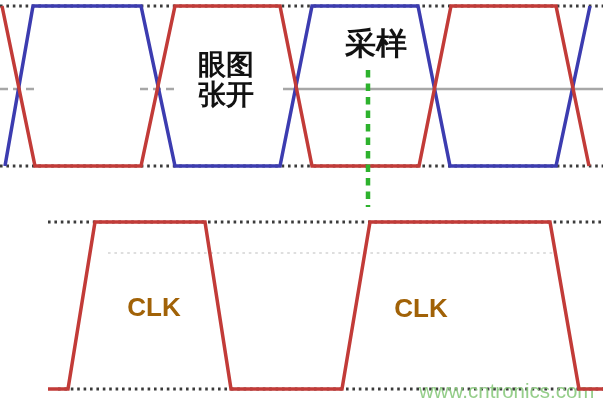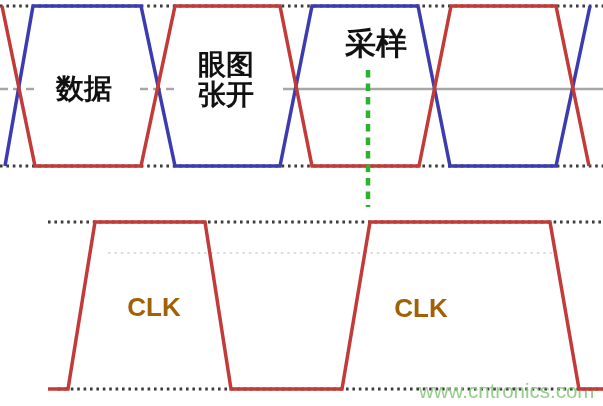--- a/index.html
+++ b/index.html
@@ -35,21 +35,20 @@
 
     <line x1="48" y1="222" x2="603" y2="222" stroke="#3b3b3b" stroke-width="3" stroke-dasharray="2.6 3.8"></line>
     <line x1="108" y1="253" x2="556" y2="253" stroke="#dedede" stroke-width="2" stroke-dasharray="2.6 3.8"></line>
     <line x1="58" y1="389" x2="603" y2="389" stroke="#3b3b3b" stroke-width="3" stroke-dasharray="2.6 3.8"></line>
 
     <text x="419" y="398" font-size="20.5" font-family="Liberation Sans, sans-serif" fill="#8cca80" fill-opacity="0.92">www.cntronics.com</text>
 
     <path d="M 48,389 H 68 L 95,222 H 205 L 231,389 H 342 L 370,222 H 550 L 579,389 H 603" fill="none" stroke="#c23b38" stroke-width="3.5"></path>
   </svg>
 
-  <div class="cn-label" style="left:84px;top:89px;">数据</div>
   <div class="cn-label" style="left:226px;top:80px;">眼图
 张开</div>
   <div class="cn-label large" style="left:376px;top:43px;">采样</div>
 
   <div class="clk-label" style="left:154px;top:307px;">CLK</div>
   <div class="clk-label" style="left:421px;top:308px;">CLK</div>
 
 </div>
 
 </body></html>

